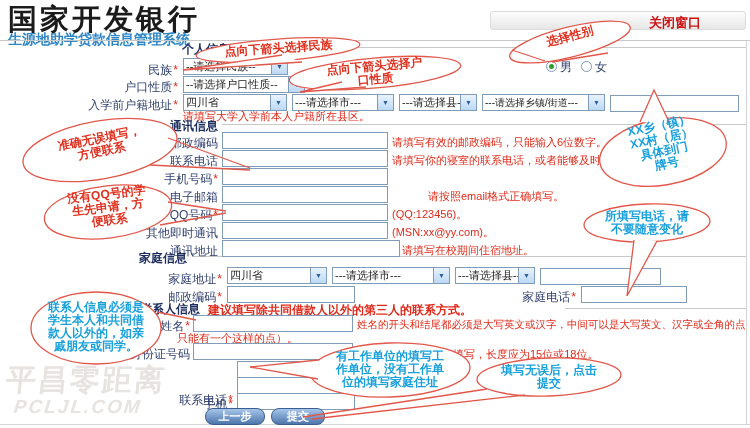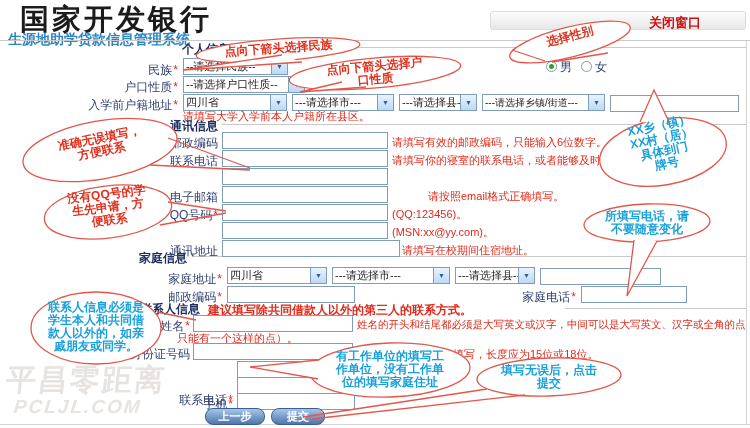--- a/index.html
+++ b/index.html
@@ -1,18 +1,18 @@
 <!DOCTYPE html>
 <html><head>
 <meta charset="utf-8">
 <style>
   html,body{margin:0;padding:0;background:#fff;}
   #app{position:relative;width:750px;height:428px;background:#fff;overflow:hidden;
        font-family:"Liberation Sans","DejaVu Sans",sans-serif;}
-  .bankname{position:absolute;left:8px;top:0px;font-size:29px;font-weight:bold;color:#1b1b1b;letter-spacing:3px;margin-left:12px;}
+  .bankname{position:absolute;left:8px;top:0px;font-size:29px;font-weight:bold;color:#1b1b1b;letter-spacing:3px;}
   .sysname{position:absolute;left:8px;top:31px;font-size:14px;font-weight:bold;color:#2e86c5;}
   .closebar{position:absolute;left:490px;top:11px;width:256px;height:19px;box-sizing:border-box;
             background:linear-gradient(#fdfdfd,#e7e7e7);border:1px solid #dcdcdc;border-radius:3px;}
   .closetxt{position:absolute;right:44px;top:2px;font-size:13px;font-weight:bold;color:#cc1111;}
   .hline{position:absolute;height:1px;background:#c9c9c9;}
   .vline{position:absolute;width:1px;background:#d5d5d5;}
   .sec{position:absolute;font-size:12px;font-weight:bold;color:#1c2d5e;white-space:nowrap;z-index:1;}
   .secnote{position:absolute;font-size:12px;font-weight:bold;color:#e02a1a;white-space:nowrap;z-index:1;}
   .lbl{position:absolute;font-size:12px;color:#2f3f6e;text-align:right;white-space:nowrap;z-index:1;}
   .req{color:#e02a1a;margin-left:1px;}
@@ -103,30 +103,32 @@
   <div class="hline" style="left:222px;top:124px;width:524px;"></div>
 
   <div class="lbl" style="left:98px;width:120px;top:135px;"><span>邮政编码</span></div>
   <input class="inp" style="left: 222px; top: 132px; width: 160px;">
   <div class="hint" style="left:392px;top:135px;">请填写有效的邮政编码，只能输入6位数字。</div>
 
   <div class="lbl" style="left:98px;width:120px;top:153px;"><span>联系电话</span></div>
   <input class="inp" style="left: 222px; top: 150px; width: 160px;">
   <div class="hint" style="left:392px;top:153px;width:352px;">请填写你的寝室的联系电话，或者能够及时找到你的联系电话。</div>
 
+  <div class="lbl" style="left:98px;width:120px;top:171px;"><span>手机号码</span><span class="req">*</span></div>
   <input class="inp" style="left: 222px; top: 168px; width: 160px;">
 
   <div class="lbl" style="left:98px;width:120px;top:189px;"><span>电子邮箱</span></div>
   <input class="inp" style="left: 222px; top: 186px; width: 160px;">
   <div class="hint" style="left:392px;top:189px;margin-left:36px;">请按照email格式正确填写。</div>
 
   <div class="lbl" style="left:98px;width:120px;top:207px;"><span>QQ号码</span><span class="req">*</span></div>
   <input class="inp" style="left: 222px; top: 204px; width: 160px;">
   <div class="hint" style="left:392px;top:207px;">(QQ:123456)。</div>
 
+  <div class="lbl" style="left:98px;width:120px;top:225px;"><span>其他即时通讯</span></div>
   <input class="inp" style="left: 222px; top: 222px; width: 160px;">
   <div class="hint" style="left:392px;top:225px;">(MSN:xx@yy.com)。</div>
 
   <div class="lbl" style="left:98px;width:120px;top:243px;"><span>通讯地址</span></div>
   <input class="inp" style="left: 222px; top: 240px; width: 172px;">
   <div class="hint" style="left:402px;top:243px;text-align:center;">请填写在校期间住宿地址。</div>
 
   <div class="sec" style="left:139px;top:250px;">家庭信息</div>
   <div class="hline" style="left:192px;top:256px;width:554px;"></div>
 

